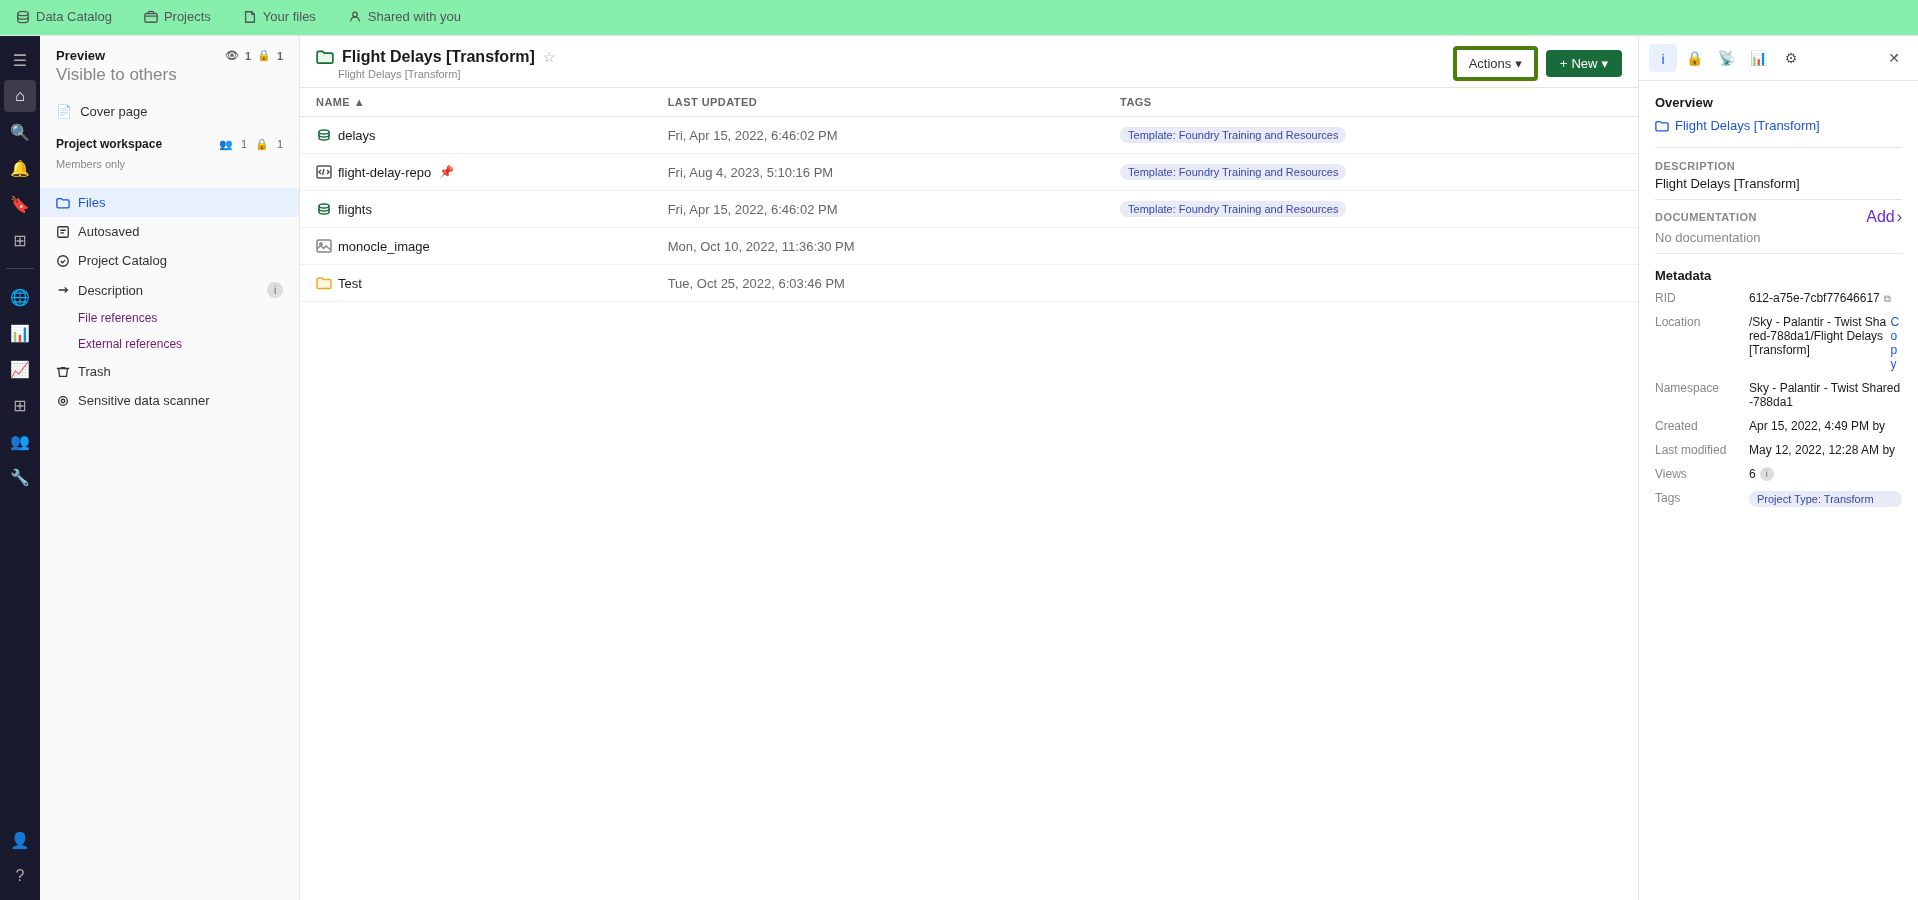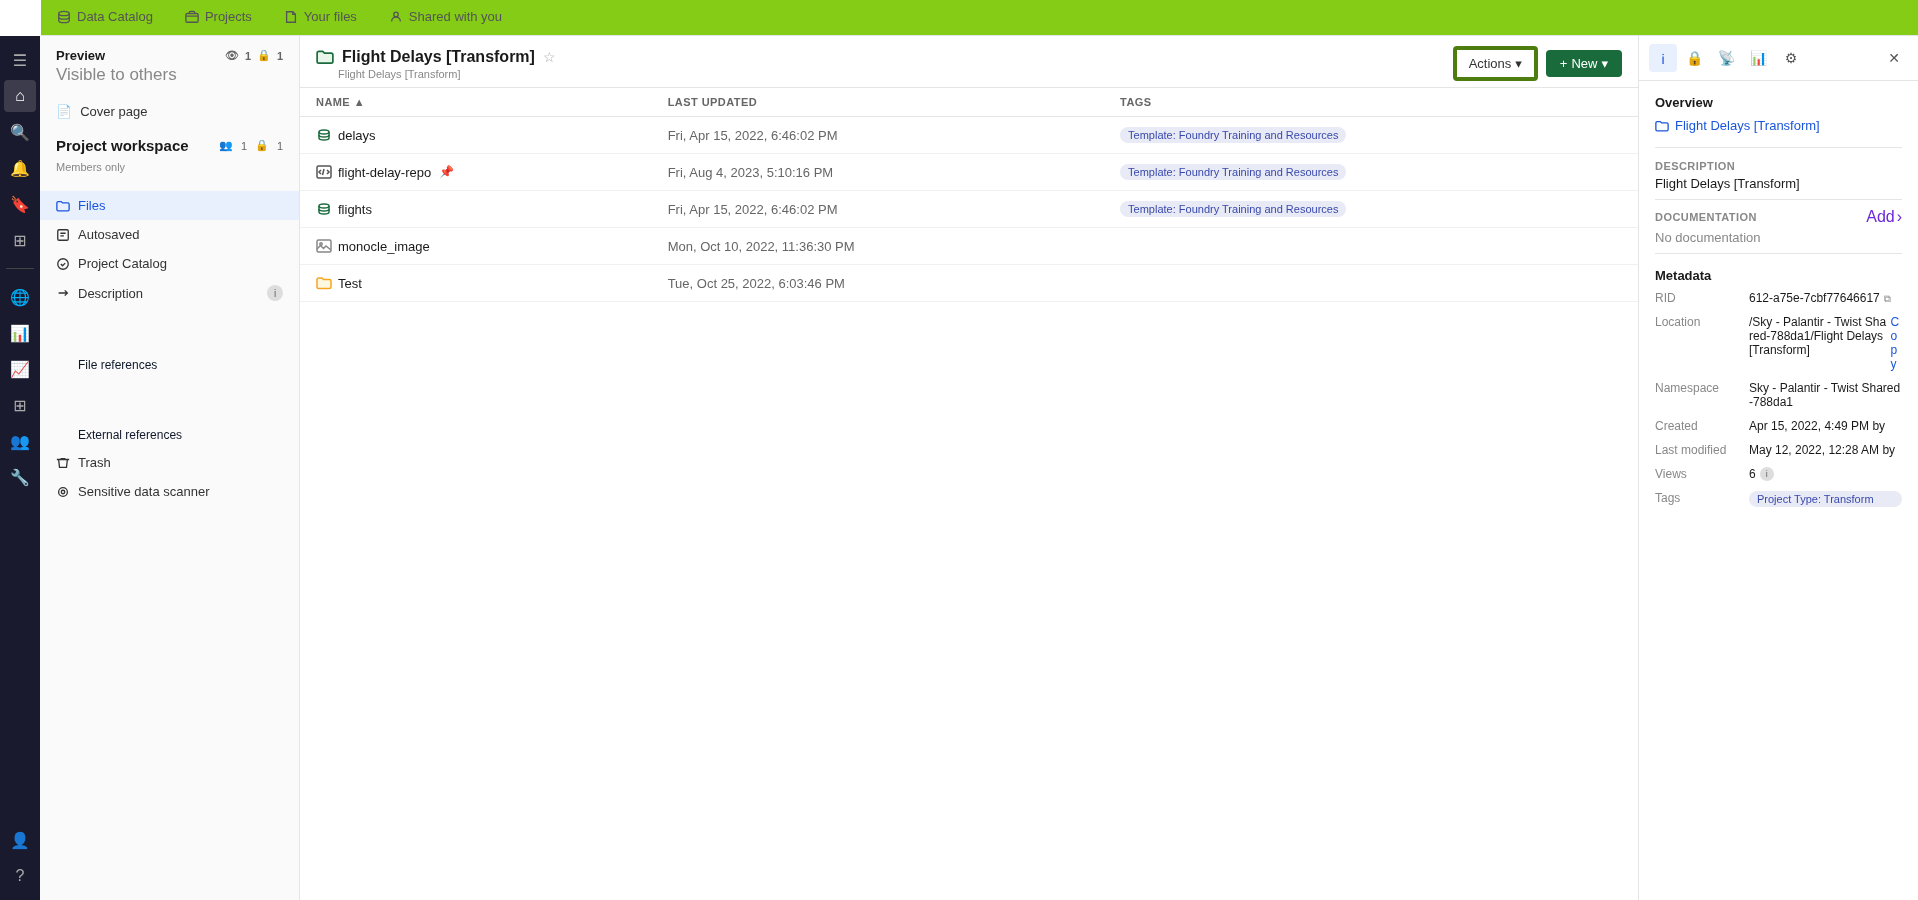--- a/index.html
+++ b/index.html
@@ -1,19 +1,19 @@
 <!DOCTYPE html>
 <html><head>
   <meta charset="utf-8">
   <style>
     * { box-sizing: border-box; margin: 0; padding: 0; }
     body { font-family: -apple-system, BlinkMacSystemFont, 'Segoe UI', sans-serif; font-size: 13px; background: #fff; color: #1a1a1a; display: flex; flex-direction: column; height: 900px; overflow: hidden; }
 
     
-    .top-nav { height: 36px; background: #84cc16; border-bottom: 1px solid #e5e5e5; display: flex; align-items: center; padding: 0 0; flex-shrink: 0; margin-left: 41px; }
+    .top-nav { height: 36px; background: #86efac; border-bottom: 1px solid #e5e5e5; display: flex; align-items: center; padding: 0 0; flex-shrink: 0; }
     .top-nav-tabs { display: flex; height: 100%; }
     .top-nav-tab { display: flex; align-items: center; gap: 6px; padding: 0 16px; font-size: 13px; color: #555; cursor: pointer; border-bottom: 2px solid transparent; height: 100%; }
     .top-nav-tab svg { width: 14px; height: 14px; }
 
     
     .main-layout { display: flex; flex: 1; overflow: hidden; }
 
     
     .icon-bar { width: 40px; background: #1a1a2e; display: flex; flex-direction: column; align-items: center; padding: 8px 0; gap: 4px; flex-shrink: 0; }
     .icon-bar-item { width: 32px; height: 32px; display: flex; align-items: center; justify-content: center; border-radius: 4px; cursor: pointer; color: #aaa; font-size: 16px; }
@@ -26,27 +26,27 @@
     .preview-section { padding: 12px 16px; }
     .preview-title { font-size: 13px; font-weight: 600; color: #1a1a1a; margin-bottom: 2px; display: flex; align-items: center; justify-content: space-between; }
     .preview-subtitle { font-size: 17px; color: #888; }
     .preview-icons { display: flex; align-items: center; gap: 6px; font-size: 11px; color: #666; }
 
     .sidebar-item { display: flex; align-items: center; gap: 8px; padding: 7px 16px; cursor: pointer; color: #333; font-size: 13px; border-radius: 0; }
     .sidebar-item.active { background: #e8f0fe; color: #1a56db; font-weight: 500; margin-top: 8px; }
     .sidebar-item svg { width: 14px; height: 14px; flex-shrink: 0; }
 
     .references-item { display: flex; align-items: center; gap: 8px; padding: 7px 16px; cursor: pointer; color: #333; font-size: 13px; }
-    .sub-item { padding: 6px 16px 6px 38px; cursor: pointer; color: #0f172a; font-size: 12px; margin-top: 44px; }
+    .sub-item { padding: 6px 16px 6px 38px; cursor: pointer; color: #701a75; font-size: 12px; }
 
     .info-badge { width: 16px; height: 16px; border-radius: 50%; background: #ddd; display: flex; align-items: center; justify-content: center; font-size: 10px; color: #666; margin-left: auto; }
 
     .project-workspace-section { padding: 4px 0; }
     .pw-header { display: flex; align-items: center; justify-content: space-between; padding: 7px 16px; }
-    .pw-title { font-size: 15px; font-weight: 600; color: #1a1a1a; }
+    .pw-title { font-size: 12px; font-weight: 600; color: #1a1a1a; }
     .pw-icons { display: flex; gap: 8px; font-size: 11px; color: #666; align-items: center; }
     .pw-subtitle { font-size: 11px; color: #888; padding: 0 16px 6px; }
 
     
     .main-content { flex: 1; display: flex; flex-direction: column; overflow: hidden; }
 
     
     .page-header { padding: 10px 16px 6px; display: flex; align-items: center; justify-content: space-between; border-bottom: 1px solid #e5e5e5; background: #fff; }
     .page-title-row { display: flex; align-items: center; gap: 8px; }
     .page-title { font-size: 16px; font-weight: 600; color: #1a1a1a; }

